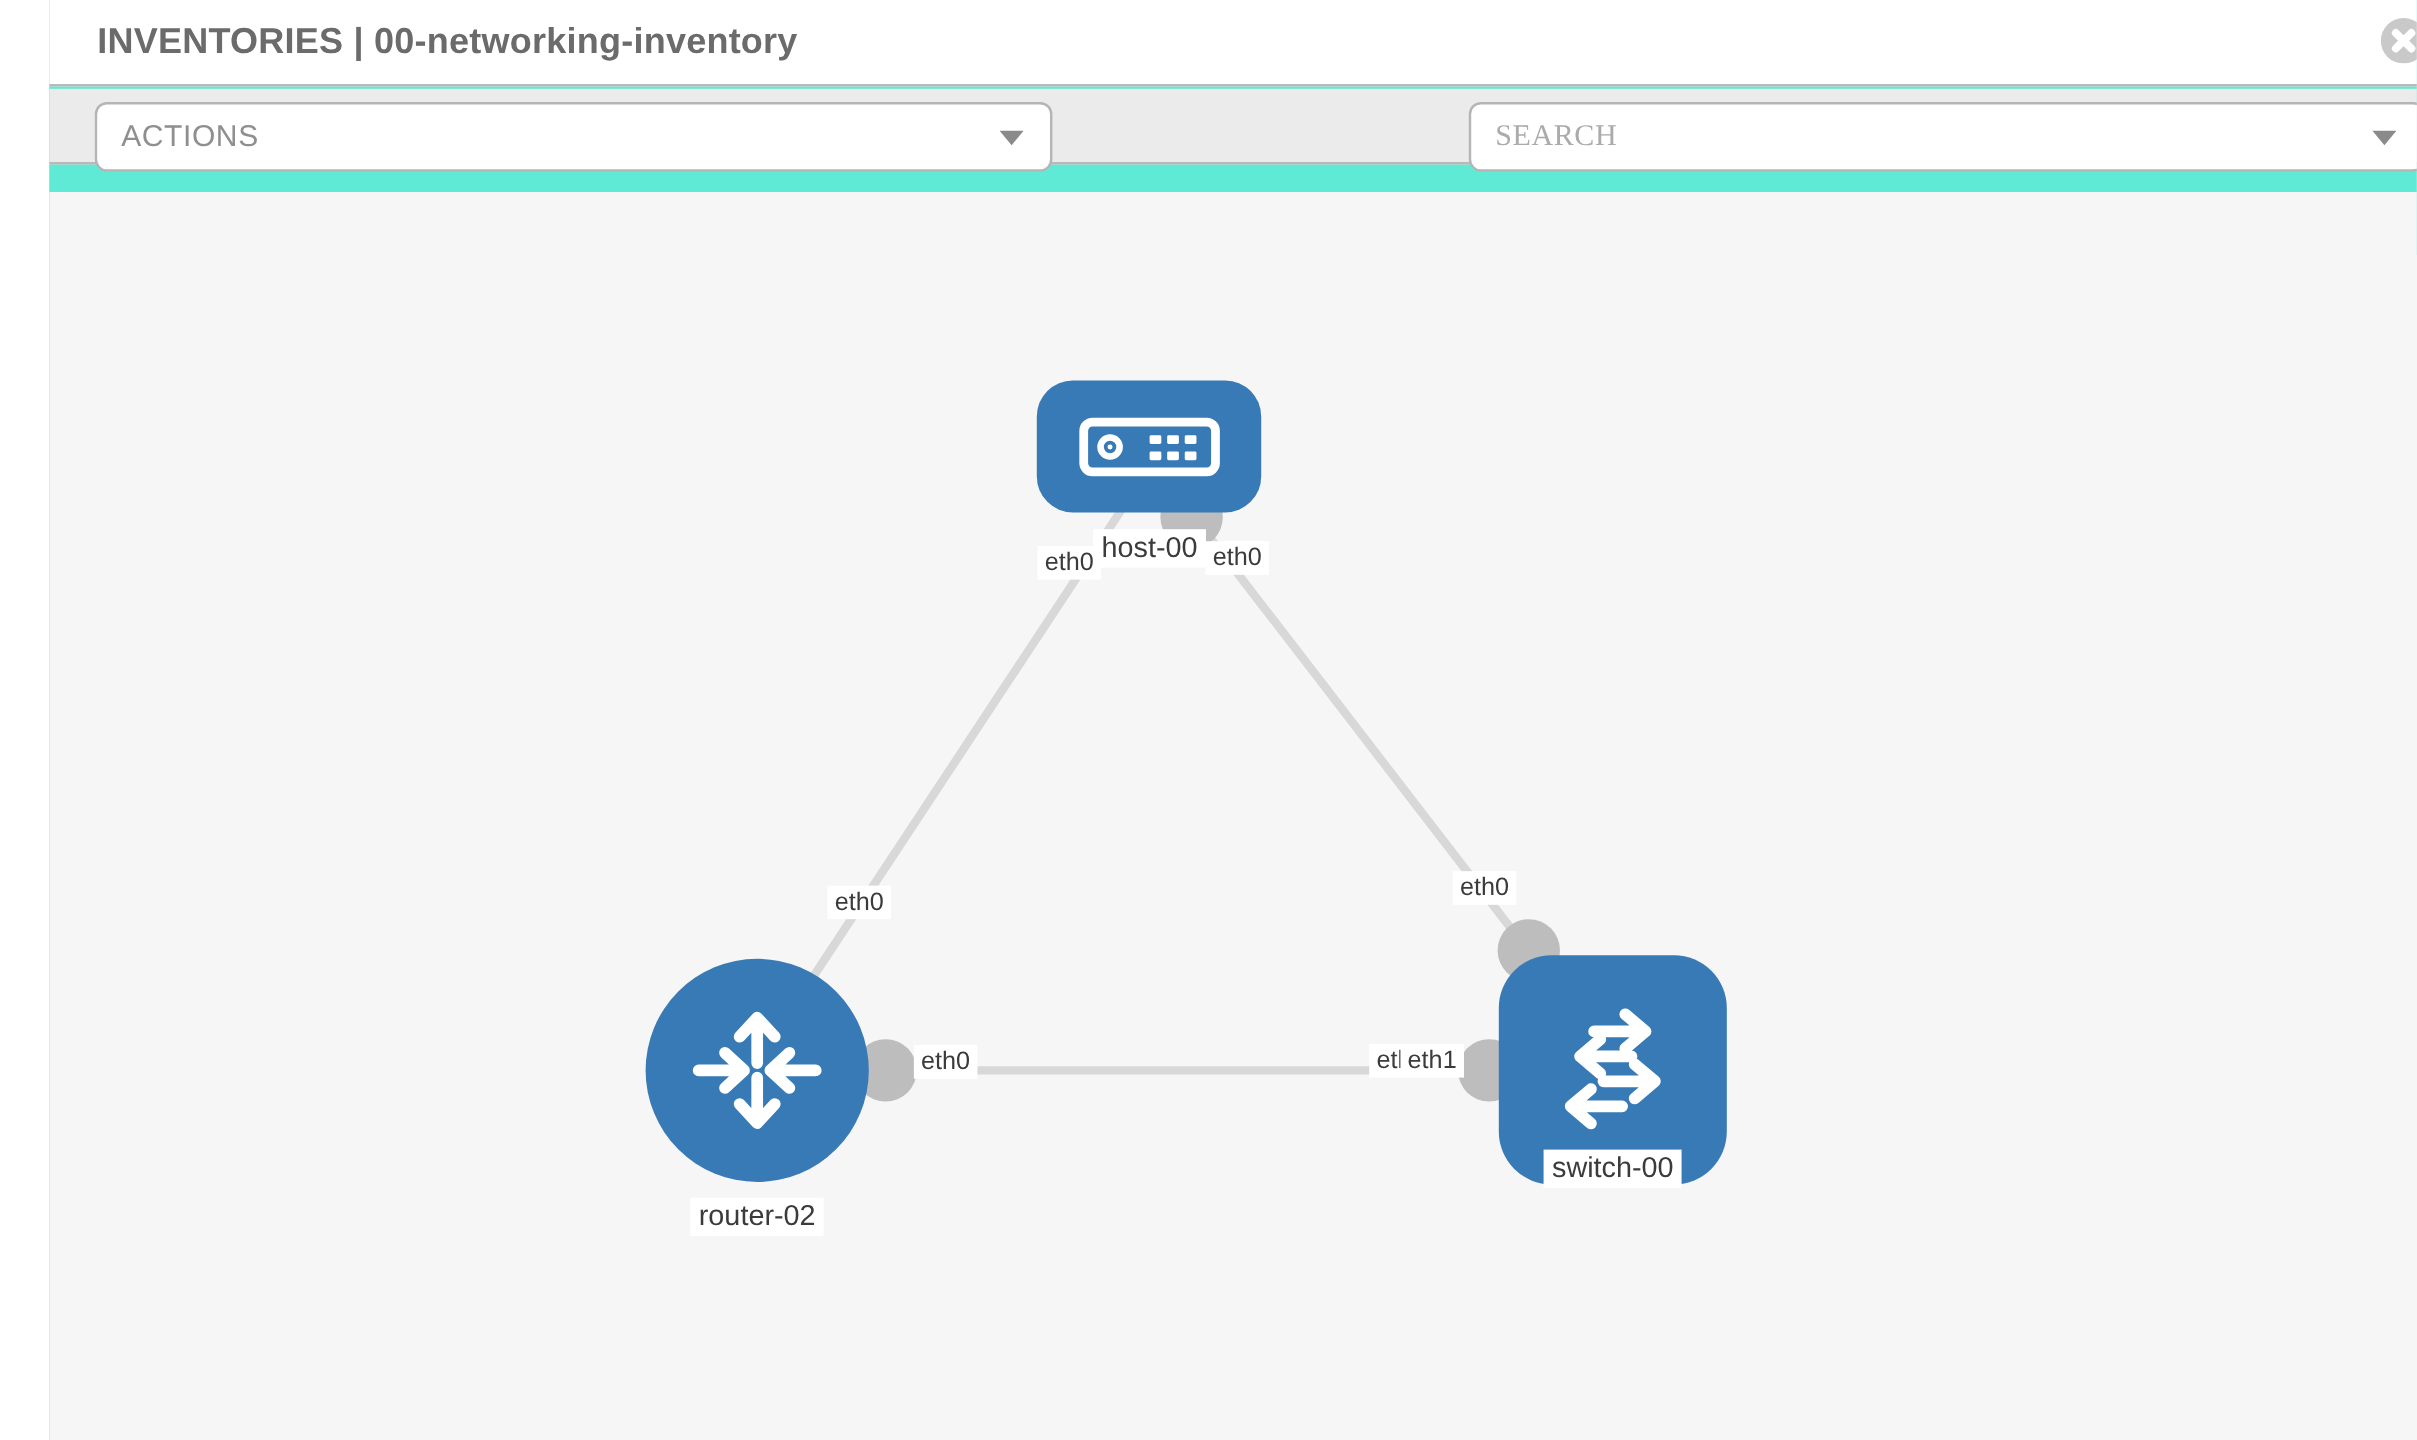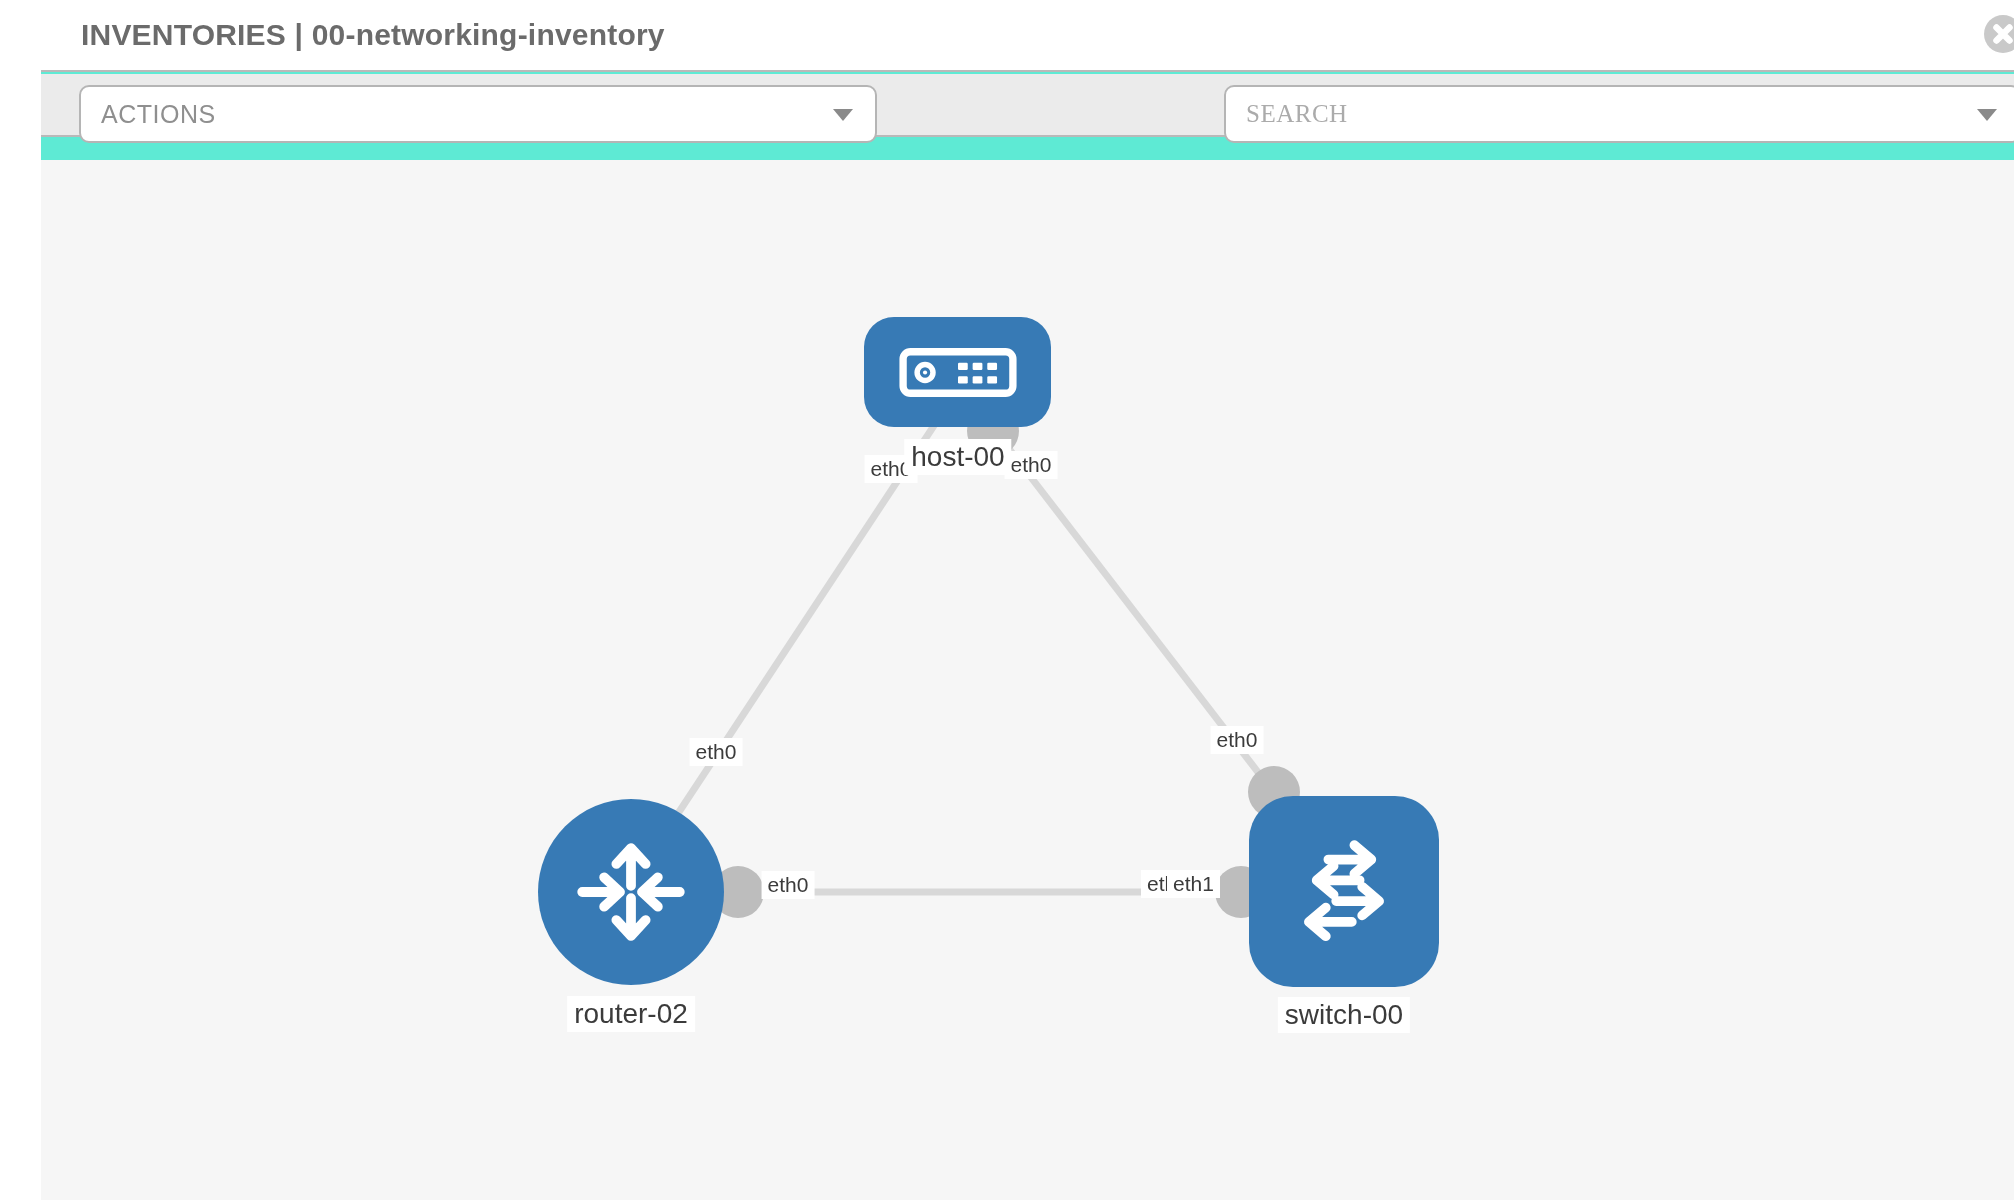--- a/index.html
+++ b/index.html
@@ -37,21 +37,21 @@
   .canvas { position: absolute; left: 0; top: 160px; width: 2014px; height: 1040px; background: #f6f6f6; }
   .links-layer { position: absolute; left: 0; top: 0; }
 
   .node { position: absolute; display: flex; align-items: center; justify-content: center;
           background: #377ab5; cursor: pointer; z-index: 10; }
   .node-host   { left: 823px; top: 157px; width: 187px; height: 110px; border-radius: 30px; }
   .node-router { left: 497px; top: 639px; width: 186px; height: 186px; border-radius: 50%; }
   .node-switch { left: 1208px; top: 636px; width: 190px; height: 191px; border-radius: 44px; }
 
   .chip { position: absolute; background: #fff; color: #3b3b3b; white-space: nowrap; z-index: 30; }
-  .node-label { font-size: 28px; padding: 2px 7px; transform: translate(-50%, -50%); }
+  .node-label { font-size: 24px; padding: 2px 7px; transform: translate(-50%, -50%); }
   .if-label   { font-size: 21px; padding: 2px 6px; z-index: 29; }
   .if-center  { transform: translate(-50%, -50%); }
 
   
   .zoom-panel { position: absolute; left: 1620px; top: 1083px; width: 394px; height: 117px;
                 background: #fff; border: 2px solid #b9b9b9; z-index: 40; }
   .zoom-level { position: absolute; left: 70px; top: 9px; width: 269px; text-align: center;
                 font-size: 24px; color: #111; }
   .zoom-out-btn, .zoom-in-btn { position: absolute; cursor: pointer; }
   .zoom-out-btn { left: 29px; top: 45px; width: 26px; height: 26px; }
@@ -148,21 +148,21 @@
           <path d="M38,25 L66,25 M58,14 L71,25 L58,36"></path>
           <path d="M62,41 L34,41 M42,30 L29,41 L42,52"></path>
           <path d="M44,57 L72,57 M64,46 L77,57 L64,68"></path>
           <path d="M56,73 L28,73 M36,62 L23,73 L36,84"></path>
         </g>
       </svg>
     </div>
 
     <div class="chip node-label" style="left:917px; top:297px;">host-00</div>
     <div class="chip node-label" style="left:590px; top:854px;">router-02</div>
-    <div class="chip node-label" style="left:1303px; top:855px;">switch-00</div>
+    <div class="chip node-label" style="left:1303px; top:814px;">switch-00</div>
 
     <div class="chip if-label if-center" style="left:850px; top:309px;">eth0</div>
     <div class="chip if-label if-center" style="left:990px; top:305px;">eth0</div>
     <div class="chip if-label if-center" style="left:675px; top:592px;">eth0</div>
     <div class="chip if-label if-center" style="left:747px; top:725px;">eth0</div>
     <div class="chip if-label if-center" style="left:1196px; top:580px;">eth0</div>
 
     <div class="chip if-label" style="left:1100px; top:710px; z-index:28;">eth0</div>
     <div class="chip if-label" style="left:1126px; top:710px; z-index:29;">eth1</div>
   </div>

